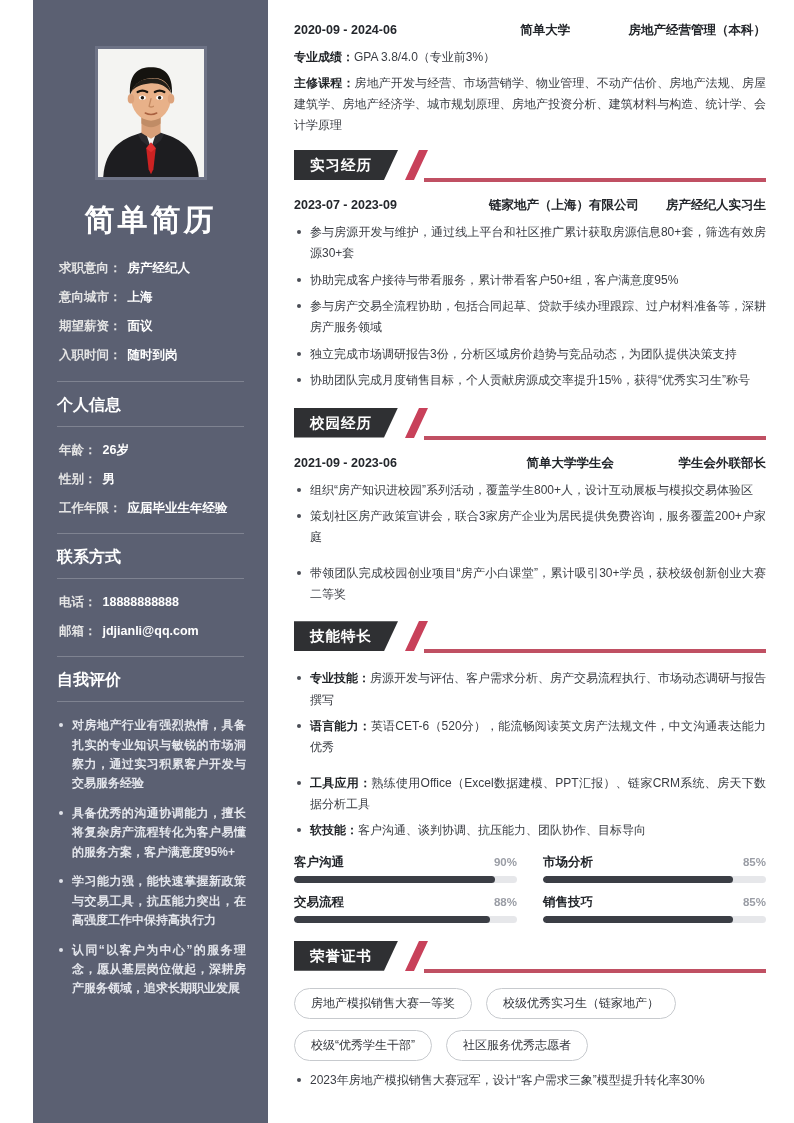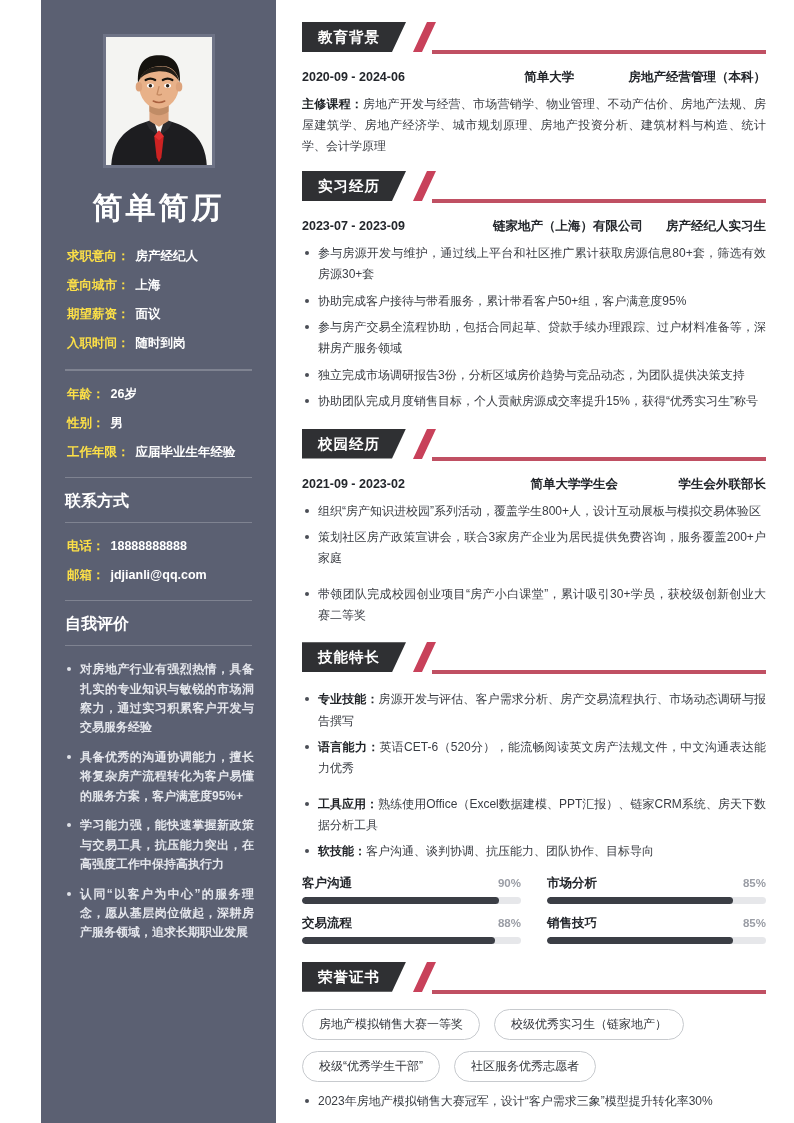--- a/index.html
+++ b/index.html
@@ -21,23 +21,22 @@
     padding-left: 33px;
     padding-right: 28px;
   }
 
   
   .sidebar {
     width: 235px;
     flex: 0 0 235px;
     background: #5b6072;
     color: #ffffff;
-    padding: 26px 22px 20px 22px;
-    position: relative;
-    margin-left: 8px;
+    padding: 38px 22px 20px 22px;
+    position: relative;
   }
 
   .photo-frame {
     width: 112px;
     height: 134px;
     margin: 8px auto 0 auto;
     border: 3px solid #6e7386;
     background: #f3f3f3;
     overflow: hidden;
     position: relative;
@@ -55,21 +54,21 @@
   }
 
   .kv-row {
     font-size: 12.5px;
     line-height: 1.45;
     margin-bottom: 11px;
     padding-left: 4px;
     white-space: nowrap;
   }
   .kv-label {
-    color: #fde047;
+    color: #e5e5e5;
     font-weight: 700;
   }
   .kv-value {
     color: #ffffff;
     font-weight: 700;
     margin-left: 6px;
   }
 
   .side-divider {
     height: 1px;
@@ -307,20 +306,21 @@
       <span class="kv-label">意向城市：</span><span class="kv-value">上海</span>
     </div>
     <div class="kv-row">
       <span class="kv-label">期望薪资：</span><span class="kv-value">面议</span>
     </div>
     <div class="kv-row">
       <span class="kv-label">入职时间：</span><span class="kv-value">随时到岗</span>
     </div>
 
     <div class="side-divider"></div>
+    <div class="side-heading">个人信息</div>
     <div class="side-heading-rule"></div>
 
     <div class="kv-row">
       <span class="kv-label">年龄：</span><span class="kv-value">26岁</span>
     </div>
     <div class="kv-row">
       <span class="kv-label">性别：</span><span class="kv-value">男</span>
     </div>
     <div class="kv-row">
       <span class="kv-label">工作年限：</span><span class="kv-value">应届毕业生年经验</span>
@@ -345,29 +345,27 @@
       <li>对房地产行业有强烈热情，具备扎实的专业知识与敏锐的市场洞察力，通过实习积累客户开发与交易服务经验</li>
       <li>具备优秀的沟通协调能力，擅长将复杂房产流程转化为客户易懂的服务方案，客户满意度95%+</li>
       <li>学习能力强，能快速掌握新政策与交易工具，抗压能力突出，在高强度工作中保持高执行力</li>
       <li>认同“以客户为中心”的服务理念，愿从基层岗位做起，深耕房产服务领域，追求长期职业发展</li>
     </ul>
   </aside>
 
   <main class="main clipped">
 
     <section class="section">
-      <div class="sec-head">
-        <div class="sec-head-tag">教育背景</div>
-        <div class="sec-head-slash" style="left:118px;"></div>
-        <div class="sec-head-rule" style="left: 130px; right: 0px;"></div>
-      </div>
       <div class="entry-row">
         <span class="entry-date">2020-09 - 2024-06</span>
         <span class="entry-org">简单大学</span>
         <span class="entry-role">房地产经营管理（本科）</span>
+      </div>
+      <div class="detail-line">
+        <b>专业成绩：</b><span>GPA 3.8/4.0（专业前3%）</span>
       </div>
       <div class="detail-line">
         <b>主修课程：</b><span>房地产开发与经营、市场营销学、物业管理、不动产估价、房地产法规、房屋建筑学、房地产经济学、城市规划原理、房地产投资分析、建筑材料与构造、统计学、会计学原理</span>
       </div>
     </section>
 
     <section class="section" style="margin-top:14px;">
       <div class="sec-head">
         <div class="sec-head-tag">实习经历</div>
         <div class="sec-head-slash" style="left:118px;"></div>
@@ -387,21 +385,21 @@
       </ul>
     </section>
 
     <section class="section" style="margin-top:16px;">
       <div class="sec-head">
         <div class="sec-head-tag">校园经历</div>
         <div class="sec-head-slash" style="left:118px;"></div>
         <div class="sec-head-rule" style="left: 130px; right: 0px;"></div>
       </div>
       <div class="entry-row">
-        <span class="entry-date">2021-09 - 2023-02</span>
+        <span class="entry-date">2021-09 - 2023-06</span>
         <span class="entry-org">简单大学学生会</span>
         <span class="entry-role">学生会外联部长</span>
       </div>
       <ul class="bullets">
         <li>组织“房产知识进校园”系列活动，覆盖学生800+人，设计互动展板与模拟交易体验区</li>
         <li>策划社区房产政策宣讲会，联合3家房产企业为居民提供免费咨询，服务覆盖200+户家庭</li>
         <li class="spaced">带领团队完成校园创业项目“房产小白课堂”，累计吸引30+学员，获校级创新创业大赛二等奖</li>
       </ul>
     </section>
 

